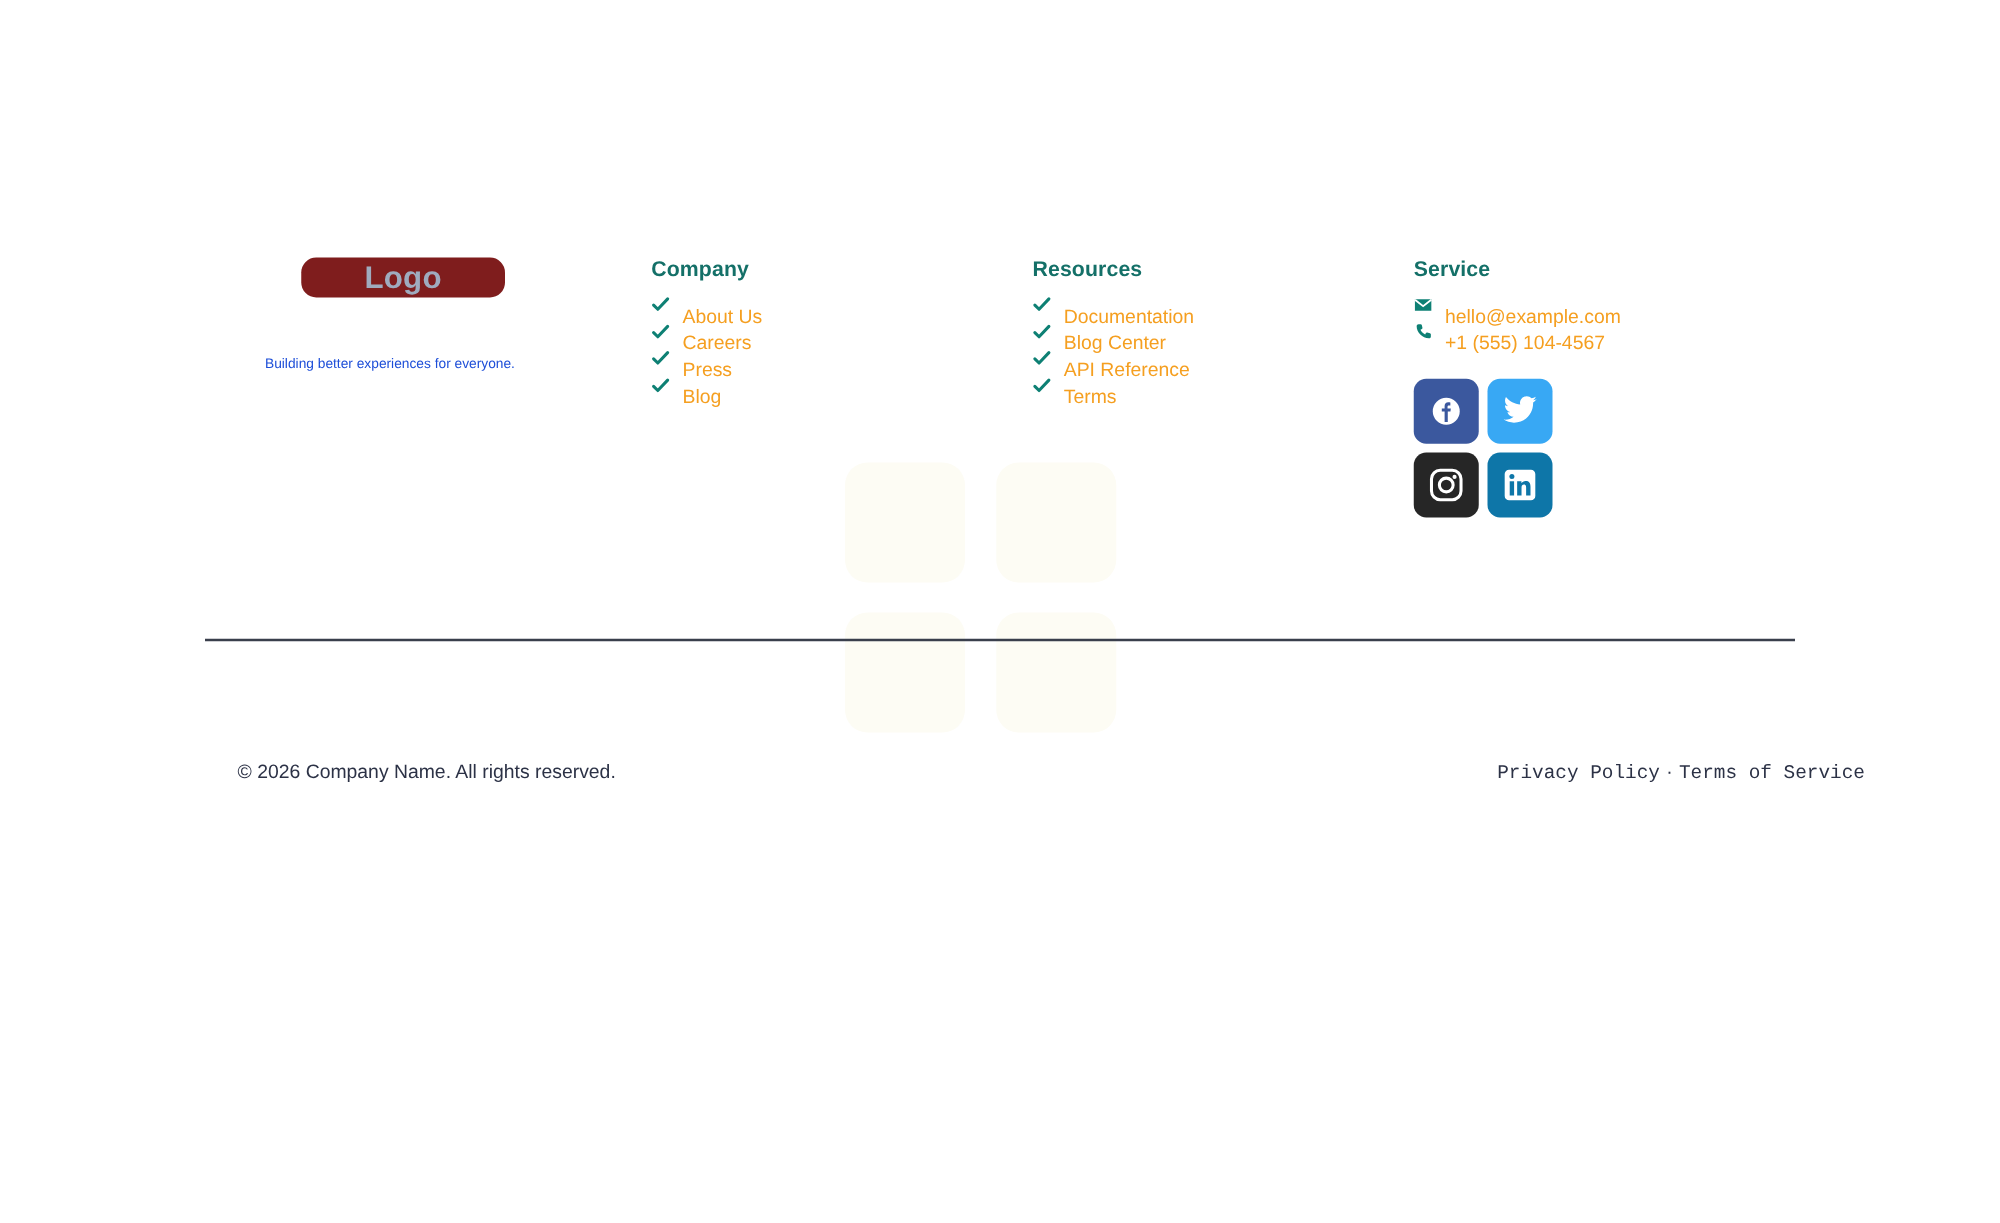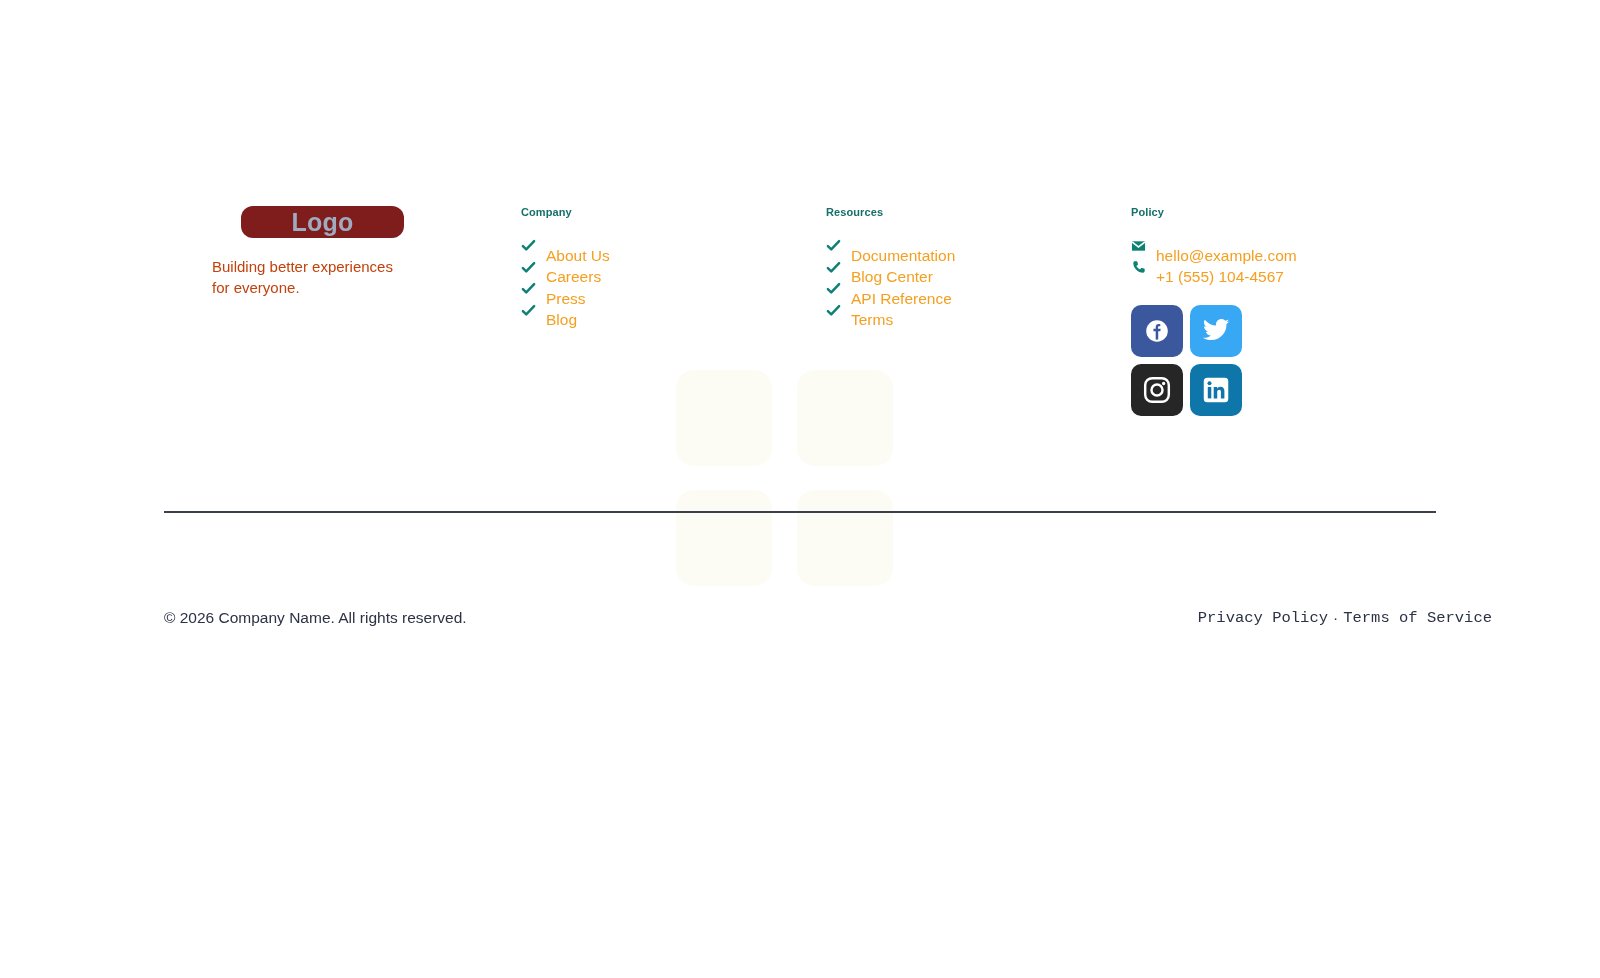--- a/index.html
+++ b/index.html
@@ -62,37 +62,37 @@
     margin-left: 29px;
   }
   .logo-text {
     font-size: 25px;
     font-weight: 700;
     color: #9fabbe;
     letter-spacing: 0.2px;
   }
 
   .tagline {
-    margin-top: 18px;
-    font-size: 15px;
+    margin-top: 43px;
+    font-size: 11px;
     line-height: 21px;
-    color: #c2410c;
+    color: #1d4ed8;
     max-width: 200px;
   }
 
   .link-col { position: absolute; top: 206px; }
   .col-company  { left: 521px; }
   .col-resources{ left: 826px; }
   .col-contact  { left: 1131px; }
 
   .col-heading {
-    font-size: 11px;
+    font-size: 17px;
     font-weight: 700;
     color: #147068;
-    margin-bottom: 17px;
+    margin-bottom: 7px;
     letter-spacing: 0.1px;
   }
 
   .link-list { list-style: none; }
 
   .link-row {
     display: flex;
     align-items: center;
     gap: 10px;
     height: 21.5px;
@@ -155,20 +155,21 @@
     width: 1272px;
     height: 44px;
     display: flex;
     align-items: center;
     justify-content: space-between;
     z-index: 3;
   }
   .copyright {
     font-size: 15.5px;
     color: #2c3246;
+    margin-left: 26px;
   }
   .legal-links {
     font-size: 15.5px;
     color: #2c3246;
     display: flex;
     align-items: center;
     gap: 5px;
     margin-right: -56px;
   }
   .legal-links a {
@@ -270,21 +271,21 @@
             <svg width="15" height="15" viewBox="0 0 16 16">
                 <path d="M2 8.6 L5.6 12.2 L14 3.3" fill="none" stroke="currentColor" stroke-width="2.6" stroke-linecap="round" stroke-linejoin="round"></path>
               </svg>
           </span>
           <a class="link-text" href="#">Terms</a>
         </li>
       </ul>
     </div>
 
     <div class="link-col col-contact">
-      <div class="col-heading">Policy</div>
+      <div class="col-heading">Service</div>
       <ul class="link-list">
         <li class="link-row">
           <span class="ico">
             <svg width="15" height="12" viewBox="0 0 16 12">
                 <path d="M1 1h14v10H1z" fill="currentColor"></path>
                 <path d="M1 1.6 L8 7 L15 1.6" fill="none" stroke="#ffffff" stroke-width="1.6"></path>
               </svg>
           </span>
           <a class="link-text" href="#">hello@example.com</a>
         </li>

